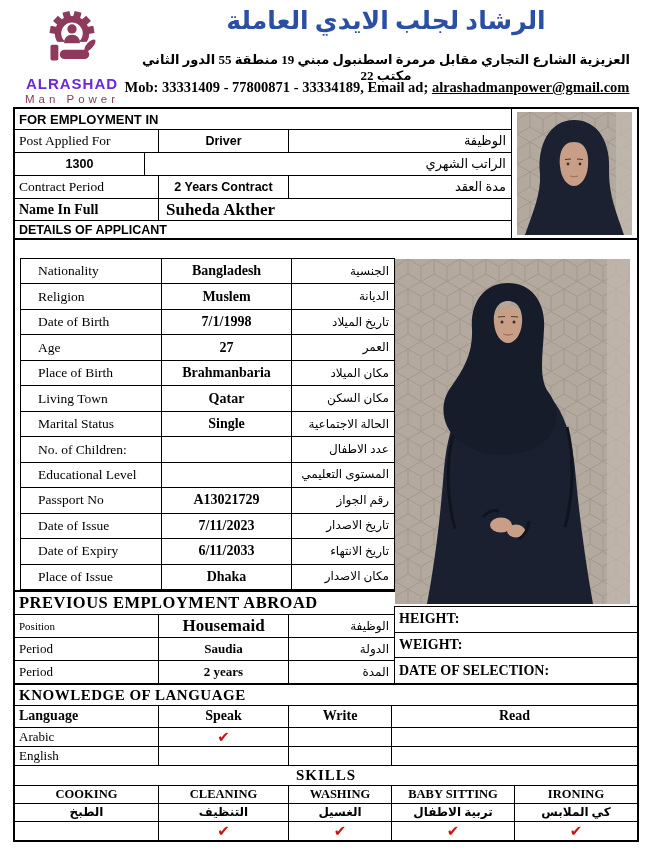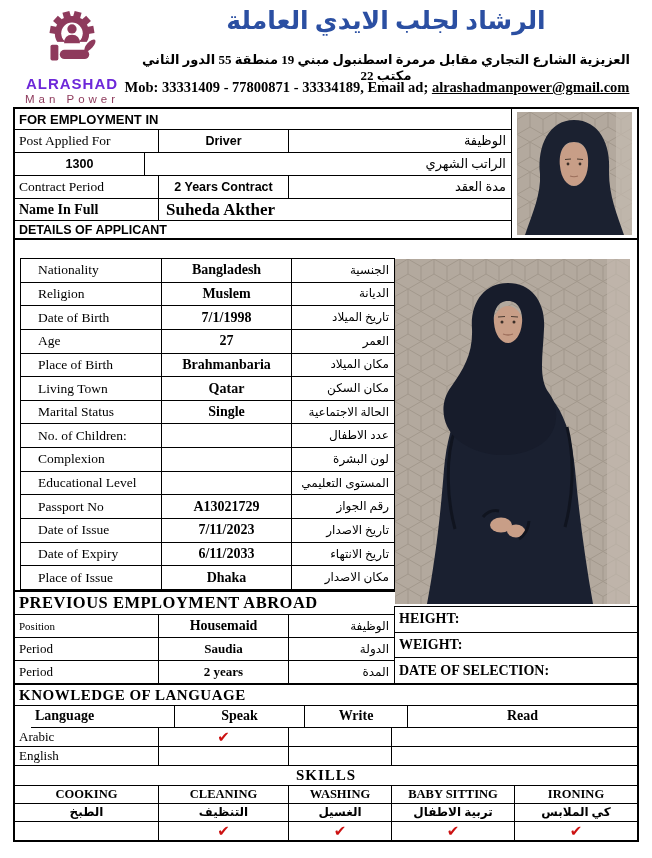--- a/index.html
+++ b/index.html
@@ -53,21 +53,21 @@
   .prev .row{flex:1;display:flex;border-top:1px solid #000;}
   .sel{left:379px;top:497px;width:243px;height:77px;border-left:1px solid #000;border-top:1px solid #000;
        display:flex;flex-direction:column;}
   .sel .row{flex:1;display:flex;align-items:center;font-weight:bold;font-size:14px;padding-left:4px;}
   .sel .row:not(:first-child){border-top:1px solid #000;}
   
   .lang-h{left:0;top:574px;width:622px;height:22px;border-top:2px solid #000;font-weight:bold;
           font-size:15px;display:flex;align-items:center;padding-left:4px;letter-spacing:0.5px;}
   .lang{left:0;top:596px;width:622px;height:60px;border-top:1px solid #000;display:flex;flex-direction:column;}
   .lang .row{display:flex;}
-  .lang .hrow{height:22px;border-bottom:1px solid #000;margin-left:16px;}
+  .lang .hrow{height:22px;border-bottom:1px solid #000;}
   .lang .drow{height:19px;}
   .lang .drow1{border-bottom:1px solid #000;}
   .lhead{font-weight:bold;font-size:14px;}
   .lname{padding-left:4px;font-size:13px;}
   
   .skills-h{left:0;top:656px;width:622px;height:20px;border-top:1px solid #000;display:flex;
             align-items:center;justify-content:center;font-weight:bold;font-size:15px;letter-spacing:1px;}
   .skl{left:0;top:676px;width:622px;height:55px;border-top:1px solid #000;display:flex;flex-direction:column;}
   .skl .row{display:flex;}
   .skl .en{height:18px;font-weight:bold;font-size:12.5px;}
@@ -201,25 +201,20 @@
         <div class="cell br lab w142">Marital Status</div>
         <div class="cell br val serifb w130d" style="font-size:14px">Single</div>
         <div class="cell ar grow">الحالة الاجتماعية</div>
       </div>
       <div class="row">
         <div class="cell br lab w142">No. of Children:</div>
         <div class="cell br val serifb w130d" style="font-size:14px"></div>
         <div class="cell ar grow">عدد الاطفال</div>
       </div>
       <div class="row">
-        <div class="cell br lab w142">Complexion</div>
-        <div class="cell br val serifb w130d" style="font-size:14px"></div>
-        <div class="cell ar grow">لون البشرة</div>
-      </div>
-      <div class="row">
         <div class="cell br lab w142">Educational Level</div>
         <div class="cell br val serifb w130d" style="font-size:14px"></div>
         <div class="cell ar grow">المستوى التعليمي</div>
       </div>
       <div class="row">
         <div class="cell br lab w142">Passport No</div>
         <div class="cell br val serifb w130d" style="font-size:14px">A13021729</div>
         <div class="cell ar grow">رقم الجواز</div>
       </div>
       <div class="row">
@@ -255,21 +250,21 @@
         <ellipse cx="106" cy="266" rx="11" ry="7.5" fill="#c89e87"></ellipse>
         <ellipse cx="121" cy="272" rx="9" ry="6.5" fill="#c89e87"></ellipse>
         <path d="M88,258 Q95,250 104,252 M134,262 Q133,274 124,280" stroke="#10141f" stroke-width="3" fill="none"></path>
       </svg>
     </div>
 
     <div class="abs prev-h">PREVIOUS EMPLOYMENT ABROAD</div>
     <div class="abs prev">
       <div class="row">
         <div class="cell br lab w144" style="font-size:11px">Position</div>
-        <div class="cell br val serifb w130" style="font-size:14px">Housemaid</div>
+        <div class="cell br val serifb w130" style="font-size:17px">Housemaid</div>
         <div class="cell ar grow">الوظيفة</div>
       </div>
       <div class="row">
         <div class="cell br lab w144" style="font-size:13px">Period</div>
         <div class="cell br val serifb w130" style="font-size:13px">Saudia</div>
         <div class="cell ar grow">الدولة</div>
       </div>
       <div class="row">
         <div class="cell br lab w144" style="font-size:13px">Period</div>
         <div class="cell br val serifb w130" style="font-size:13px">2 years</div>

